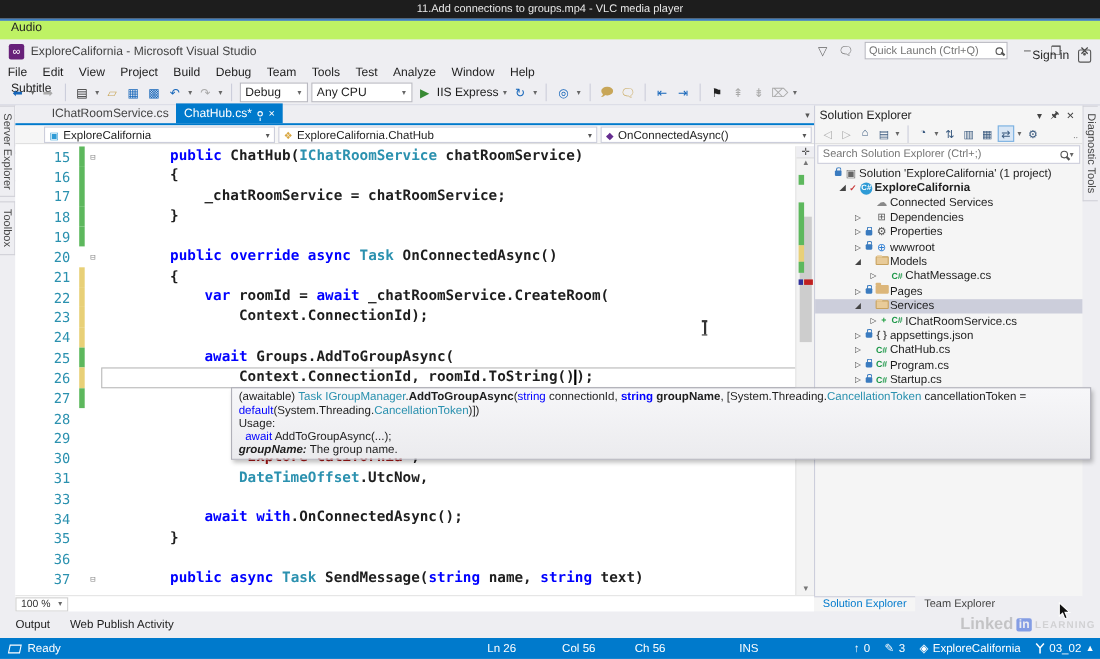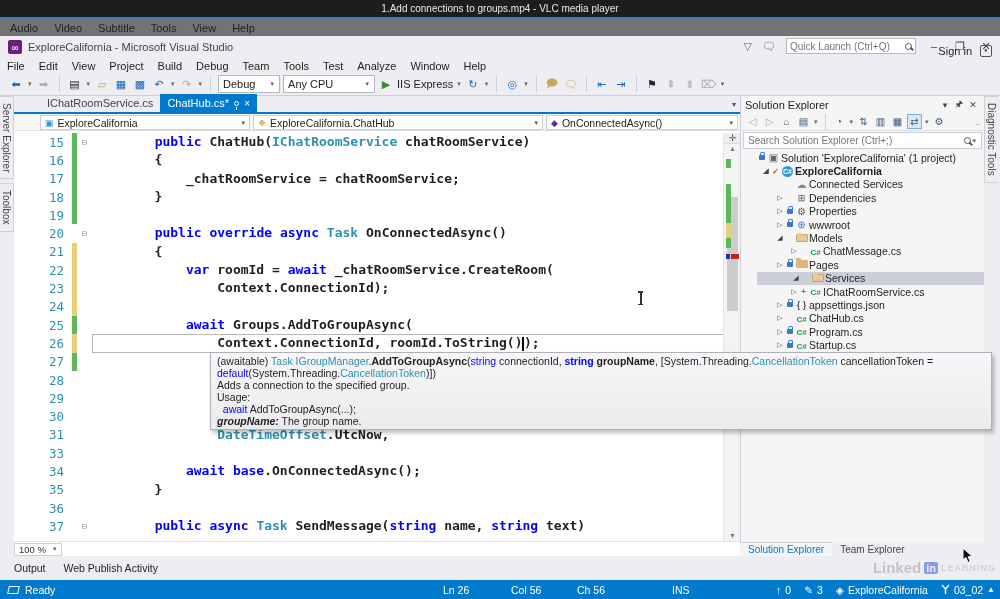--- a/index.html
+++ b/index.html
@@ -2,21 +2,21 @@
 <html><head>
 <meta charset="utf-8">
 <style>
   * { margin:0; padding:0; box-sizing:border-box; }
   body { font-family:"Liberation Sans", sans-serif; background:#333; }
   .screen { position:relative; width:1000px; height:599px; overflow:hidden; background:#eeeef2; font-family:"Liberation Sans", sans-serif; }
 
   
   .vlc-titlebar { position:absolute; left:0; top:0; width:1000px; height:17px; background:#1d1d1d; color:#e8e8e8; font-size:10px; display:flex; align-items:center; justify-content:center; }
   .vlc-accent { position:absolute; left:0; top:17px; width:1000px; height:2px; background:#3f7fbf; }
-  .vlc-menubar { position:absolute; left:0; top:19px; width:1000px; height:17px; background:#737373; display:flex; align-items:center; gap:16px; padding-left:10px; font-size:11px; color:#222; }
+  .vlc-menubar { position:absolute; left:0; top:19px; width:1000px; height:17px; background:#bef264; display:flex; gap:16px; padding-left:10px; font-size:11px; color:#222;flex-direction:column; }
 
   
   .vs-titlebar { position:absolute; left:0; top:36px; width:1000px; height:22px; background:#eeeef2; display:flex; align-items:center; font-size:11px; color:#444; }
   .vs-logo { width:14px; height:14px; margin:0 6px 0 8px; background:#68217a; color:#fff; font-size:10px; display:flex; align-items:center; justify-content:center; border-radius:2px; }
   .title-right { position:absolute; right:6px; top:2px; display:flex; align-items:center; gap:10px; }
   .quick-launch { width:130px; height:16px; border:1px solid #b8b8c0; background:#fff; display:flex; align-items:center; padding:0 3px; }
   .quick-launch input { border:none; outline:none; flex:1; font-size:10px; color:#777; width:100px; font-family:"Liberation Sans",sans-serif; }
   .mag { width:7px; height:7px; border:1.5px solid #555; border-radius:50%; position:relative; display:inline-block; }
   .mag:after { content:""; position:absolute; width:4px; height:1.5px; background:#555; transform:rotate(45deg); right:-3px; bottom:-1px; }
   .winbtn { font-size:11px; color:#444; width:16px; text-align:center; }
@@ -138,21 +138,21 @@
   .cursor-ibeam:before, .cursor-ibeam:after { content:""; position:absolute; left:2px; width:5px; height:1.5px; background:#333; }
   .cursor-ibeam:before { top:0; } .cursor-ibeam:after { bottom:0; }
   .cursor-ibeam i { position:absolute; left:4px; top:1px; width:1.5px; height:12px; background:#333; }
 </style>
 </head>
 <body>
 
 <div class="screen">
 
   <div class="vlc-titlebar">
-    <span>1.Add connections to groups.mp4 - VLC media player</span>
+    <span>11.Add connections to groups.mp4 - VLC media player</span>
   </div>
   <div class="vlc-accent"></div>
   <div class="vlc-menubar" id="vlc-menu">
       <span class="mi">Audio</span>
       <span class="mi">Video</span>
       <span class="mi">Subtitle</span>
       <span class="mi">Tools</span>
       <span class="mi">View</span>
       <span class="mi">Help</span>
     </div>
@@ -288,21 +288,21 @@
         <div class="code-line"><span class="ln">23</span><span class="bar y"></span><span class="fold"></span><span class="txt"><span class="cs-p">                Context.ConnectionId);</span></span></div>
         <div class="code-line"><span class="ln">24</span><span class="bar y"></span><span class="fold"></span><span class="txt"></span></div>
         <div class="code-line"><span class="ln">25</span><span class="bar g"></span><span class="fold"></span><span class="txt"><span class="cs-p">            </span><span class="cs-k">await</span><span class="cs-p"> Groups.AddToGroupAsync(</span></span></div>
         <div class="code-line current"><span class="ln">26</span><span class="bar y"></span><span class="fold"></span><span class="txt"><span class="cs-p">                Context.ConnectionId, roomId.ToString()</span><span class="cs-caret"></span><span class="cs-p">);</span></span></div>
         <div class="code-line"><span class="ln">27</span><span class="bar g"></span><span class="fold"></span><span class="txt"></span></div>
         <div class="code-line"><span class="ln">28</span><span class="bar"></span><span class="fold"></span><span class="txt"></span></div>
         <div class="code-line"><span class="ln">29</span><span class="bar"></span><span class="fold"></span><span class="txt"></span></div>
         <div class="code-line"><span class="ln">30</span><span class="bar"></span><span class="fold"></span><span class="txt"><span class="cs-p">                </span><span class="cs-s">"Explore California"</span><span class="cs-p">,</span></span></div>
         <div class="code-line"><span class="ln">31</span><span class="bar"></span><span class="fold"></span><span class="txt"><span class="cs-p">                </span><span class="cs-t">DateTimeOffset</span><span class="cs-p">.UtcNow,</span></span></div>
         <div class="code-line"><span class="ln">33</span><span class="bar"></span><span class="fold"></span><span class="txt"></span></div>
-        <div class="code-line"><span class="ln">34</span><span class="bar"></span><span class="fold"></span><span class="txt"><span class="cs-p">            </span><span class="cs-k">await</span><span class="cs-p"> </span><span class="cs-k">base</span><span class="cs-p">.OnConnectedAsync();</span></span></div>
+        <div class="code-line"><span class="ln">34</span><span class="bar"></span><span class="fold"></span><span class="txt"><span class="cs-p">            </span><span class="cs-k">await</span><span class="cs-p"> </span><span class="cs-k">with</span><span class="cs-p">.OnConnectedAsync();</span></span></div>
         <div class="code-line"><span class="ln">35</span><span class="bar"></span><span class="fold"></span><span class="txt"><span class="cs-p">        }</span></span></div>
         <div class="code-line"><span class="ln">36</span><span class="bar"></span><span class="fold"></span><span class="txt"></span></div>
         <div class="code-line"><span class="ln">37</span><span class="bar"></span><span class="fold">⊟</span><span class="txt"><span class="cs-p">        </span><span class="cs-k">public</span><span class="cs-p"> </span><span class="cs-k">async</span><span class="cs-p"> </span><span class="cs-t">Task</span><span class="cs-p"> SendMessage(</span><span class="cs-k">string</span><span class="cs-p"> name, </span><span class="cs-k">string</span><span class="cs-p"> text)</span></span></div>
       </div>
 
     <div class="ed-scroll">
       <div class="split">✛</div>
       <div class="arr" style="top:12px">▲</div>
       <div class="sc-thumb" style="top:64px; height:114px"></div>
       <div class="sc-mark g" style="top:26px; height:9px"></div>
@@ -319,21 +319,20 @@
     <div class="zoombar">
       <span class="zoom-ctl">
         <span>100 %</span>
           <span class="tb-dd">▾</span>
       </span>
     </div>
   </div>
 
   <div class="tooltip" id="tooltip">
       <div class="tl"><span class="cs-p">(awaitable) </span><span class="cs-t">Task</span><span class="cs-p"> </span><span class="cs-t">IGroupManager</span><span class="cs-p">.</span><span class="cs-b">AddToGroupAsync</span><span class="cs-p">(</span><span class="cs-k">string</span><span class="cs-p"> connectionId, </span><span class="cs-kb">string</span><span class="cs-b"> groupName</span><span class="cs-p">, [System.Threading.</span><span class="cs-t">CancellationToken</span><span class="cs-p"> cancellationToken = </span><span class="cs-k">default</span><span class="cs-p">(System.Threading.</span><span class="cs-t">CancellationToken</span><span class="cs-p">)])</span></div>
-      <div class="tl"><span class="cs-p">Adds a connection to the specified group.</span></div>
       <div class="tl"><span class="cs-p">Usage:</span></div>
       <div class="tl"><span class="cs-p">  </span><span class="cs-k">await</span><span class="cs-p"> AddToGroupAsync(...);</span></div>
       <div class="tl"><span class="cs-bi">groupName:</span><span class="cs-it"> The group name.</span></div>
     </div>
 
   <div class="solx">
     <div class="solx-title">
       <span>Solution Explorer</span>
       <span class="sp"></span>
       <span class="ti">▾</span>
@@ -410,21 +409,21 @@
           <span class="badge"></span>
           <span class="ticon "><span class="cs-ico">C#</span></span>
           <span>ChatMessage.cs</span>
         </div>
         <div class="tree-row" style="padding-left: 34px;">
           <span class="arrow">▷</span>
           <span class="badge lock"><span class="lockglyph"></span></span>
           <span class="ticon folder"><i></i></span>
           <span>Pages</span>
         </div>
-        <div class="tree-row sel" style="padding-left: 34px; margin-left: 16px;">
+        <div class="tree-row sel" style="padding-left: 34px;">
           <span class="arrow">◢</span>
           <span class="badge"></span>
           <span class="ticon folder-open"><i></i></span>
           <span>Services</span>
         </div>
         <div class="tree-row" style="padding-left: 48px;">
           <span class="arrow">▷</span>
           <span class="badge plus">+</span>
           <span class="ticon "><span class="cs-ico">C#</span></span>
           <span>IChatRoomService.cs</span>

